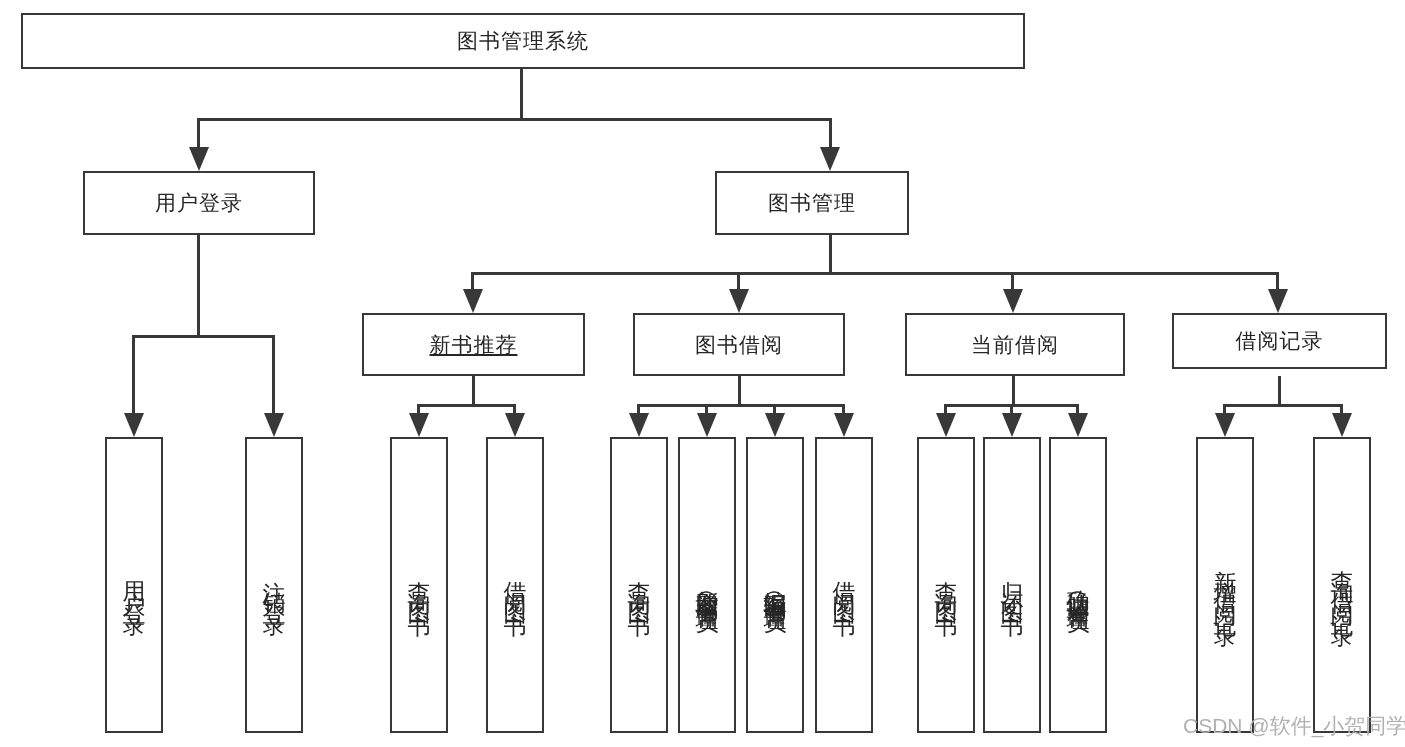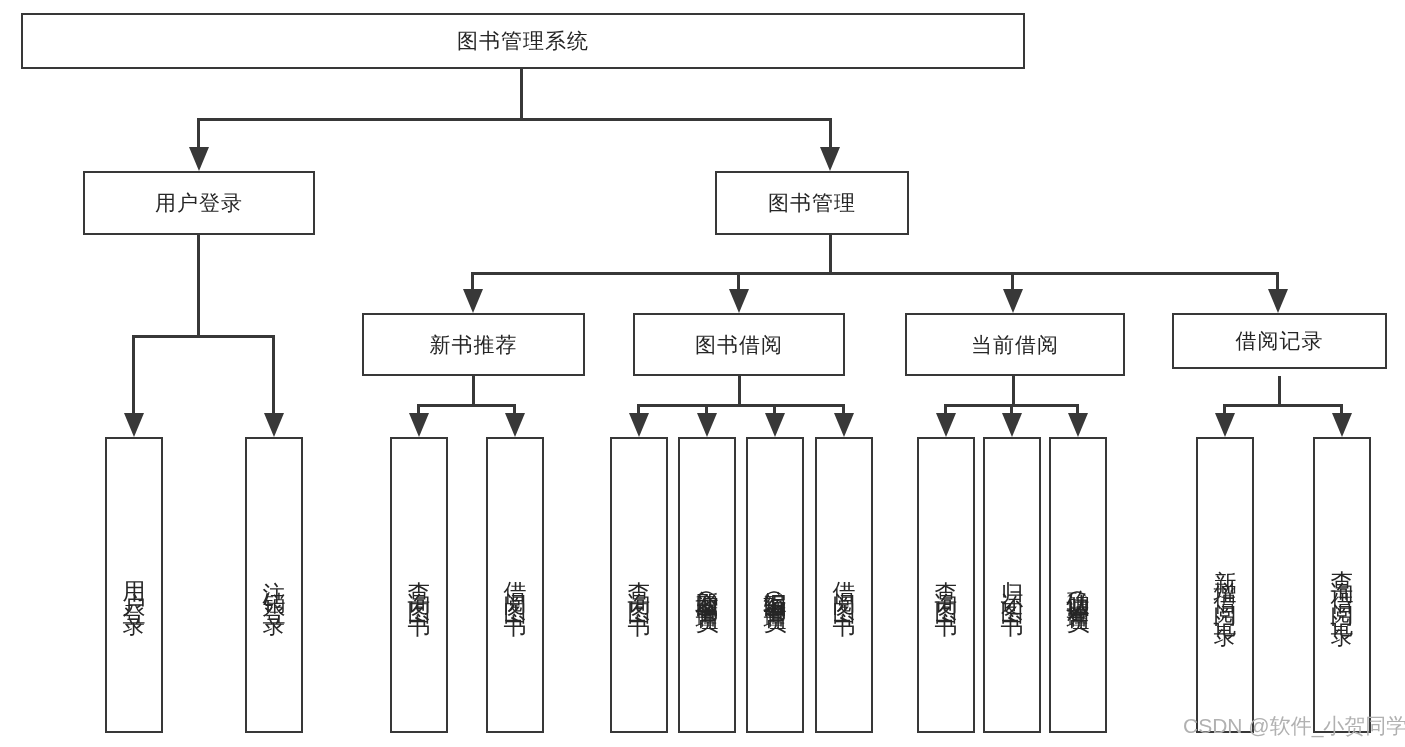--- a/index.html
+++ b/index.html
@@ -42,21 +42,21 @@
     <span>图书管理系统</span>
   </div>
 
   <div class="box hbox" style="left:83px;top:171px;width:232px;height:64px;">
     <span>用户登录</span>
   </div>
   <div class="box hbox" style="left:715px;top:171px;width:194px;height:64px;">
     <span>图书管理</span>
   </div>
 
-  <div class="box hbox" style="left:362px;top:313px;width:223px;height:63px;">
+  <div class="box hbox" style="left:362px;top:313px;width:223px;height:63px;text-decoration:underline;">
     <span>新书推荐</span>
   </div>
   <div class="box hbox" style="left:633px;top:313px;width:212px;height:63px;">
     <span>图书借阅</span>
   </div>
   <div class="box hbox" style="left:905px;top:313px;width:220px;height:63px;">
     <span>当前借阅</span>
   </div>
   <div class="box hbox" style="left:1172px;top:313px;width:215px;height:56px;">
     <span>借阅记录</span>

